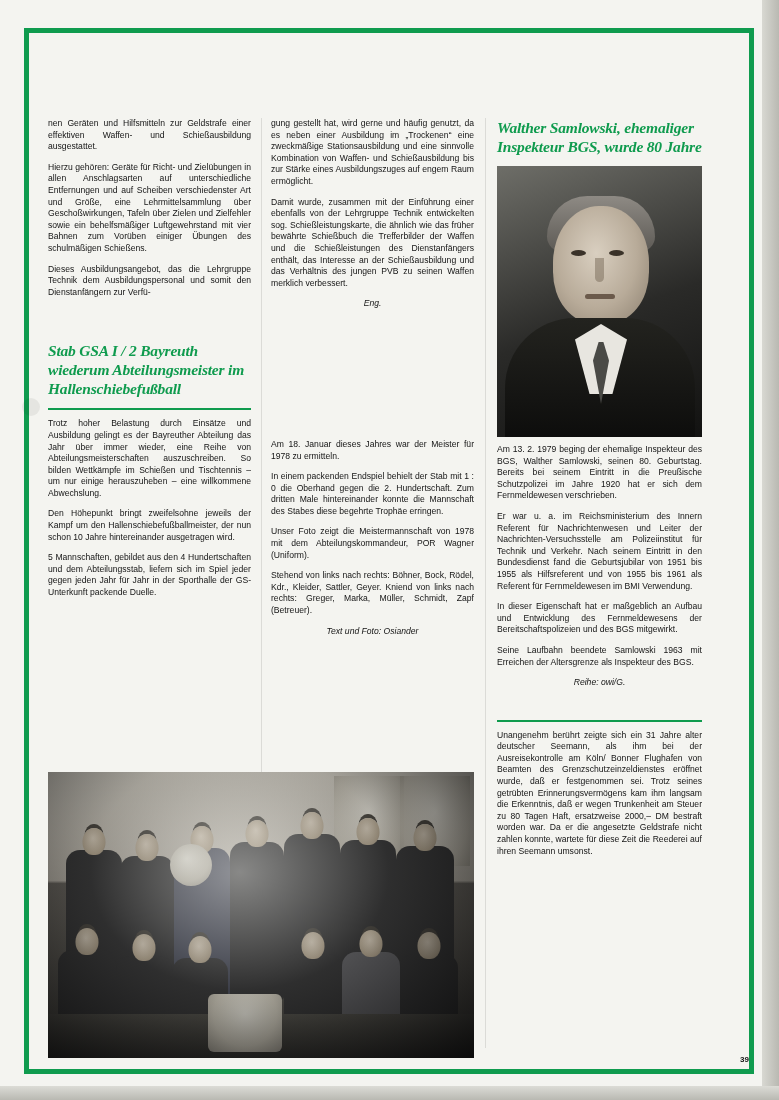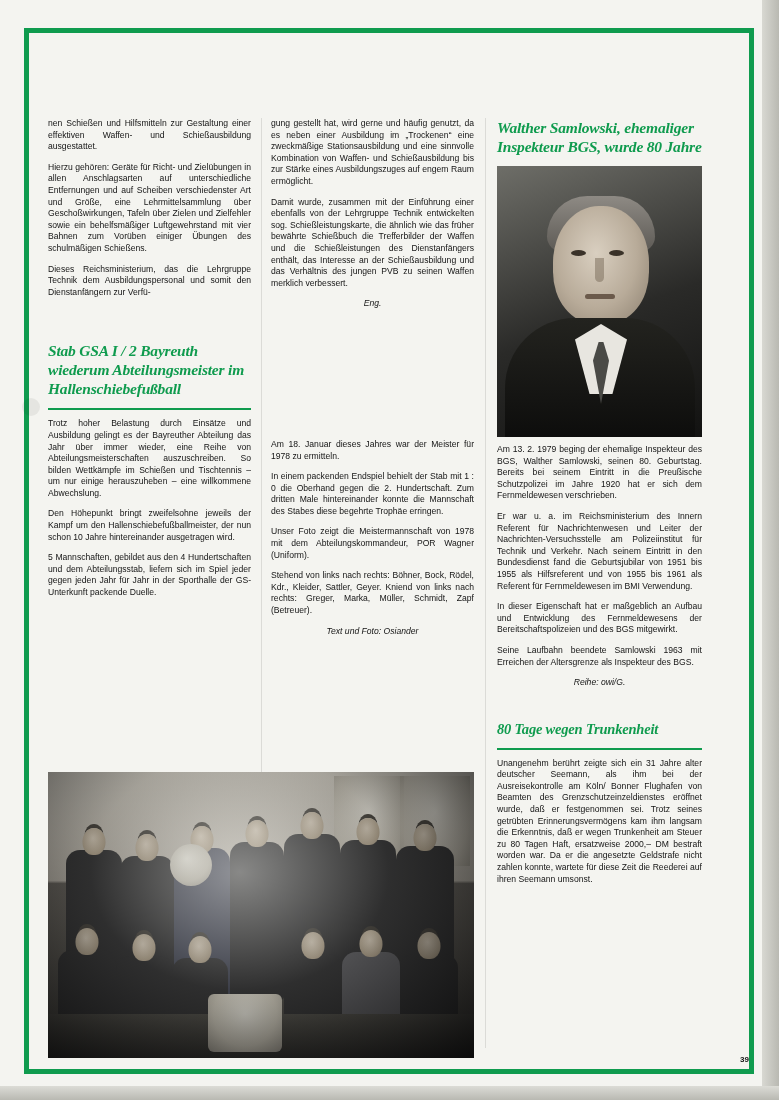--- a/index.html
+++ b/index.html
@@ -276,23 +276,23 @@
   <div class="frame-bottom"></div>
 
   <div class="corner-mark"></div>
 
   <div class="content">
 
     <div class="vrule" style="left:213px;"></div>
     <div class="vrule" style="left:437px;"></div>
 
     <div class="col" id="col1">
-      <p>nen Schießen und Hilfsmitteln zur Gestaltung einer effektiven Waffen- und Schießausbildung ausgestattet.</p>
+      <p>nen Geräten und Hilfsmitteln zur Geldstrafe einer effektiven Waffen- und Schießausbildung ausgestattet.</p>
       <p>Hierzu gehören: Geräte für Richt- und Zielübungen in allen Anschlagsarten auf unterschiedliche Entfernungen und auf Scheiben verschiedenster Art und Größe, eine Lehrmittelsammlung über Geschoßwirkungen, Tafeln über Zielen und Zielfehler sowie ein behelfsmäßiger Luftgewehrstand mit vier Bahnen zum Vorüben einiger Übungen des schulmäßigen Schießens.</p>
-      <p>Dieses Reichsministerium, das die Lehrgruppe Technik dem Ausbildungspersonal und somit den Dienstanfängern zur Verfü-</p>
+      <p>Dieses Ausbildungsangebot, das die Lehrgruppe Technik dem Ausbildungspersonal und somit den Dienstanfängern zur Verfü-</p>
 
       <div style="height:34px"></div>
 
       <h2 class="head">Stab GSA I / 2 Bayreuth wiederum Abteilungsmeister im Hallenschiebefußball</h2>
       <div class="rule-green"></div>
 
       <p>Trotz hoher Belastung durch Einsätze und Ausbildung gelingt es der Bayreuther Abteilung das Jahr über immer wieder, eine Reihe von Abteilungsmeisterschaften auszuschreiben. So bilden Wettkämpfe im Schießen und Tischtennis – um nur einige herauszuheben – eine willkommene Abwechslung.</p>
       <p>Den Höhepunkt bringt zweifelsohne jeweils der Kampf um den Hallenschiebefußballmeister, der nun schon 10 Jahre hintereinander ausgetragen wird.</p>
       <p>5 Mannschaften, gebildet aus den 4 Hundertschaften und dem Abteilungsstab, liefern sich im Spiel jeder gegen jeden Jahr für Jahr in der Sporthalle der GS-Unterkunft packende Duelle.</p>
     </div>
@@ -328,21 +328,20 @@
       </div>
 
       <p>Am 13. 2. 1979 beging der ehemalige Inspekteur des BGS, Walther Samlowski, seinen 80. Geburtstag. Bereits bei seinem Eintritt in die Preußische Schutzpolizei im Jahre 1920 hat er sich dem Fernmeldewesen verschrieben.</p>
       <p>Er war u. a. im Reichsministerium des Innern Referent für Nachrichtenwesen und Leiter der Nachrichten-Versuchsstelle am Polizeiinstitut für Technik und Verkehr. Nach seinem Eintritt in den Bundesdienst fand die Geburtsjubilar von 1951 bis 1955 als Hilfsreferent und von 1955 bis 1961 als Referent für Fernmeldewesen im BMI Verwendung.</p>
       <p>In dieser Eigenschaft hat er maßgeblich an Aufbau und Entwicklung des Fernmeldewesens der Bereitschaftspolizeien und des BGS mitgewirkt.</p>
       <p>Seine Laufbahn beendete Samlowski 1963 mit Erreichen der Altersgrenze als Inspekteur des BGS.</p>
       <p class="sig">Reihe: owi/G.</p>
 
       <div style="height:22px"></div>
 
-      <h2 class="head small">80 Tage wegen Trunkenheit</h2>
       <div class="rule-green"></div>
 
       <p>Unangenehm berührt zeigte sich ein 31 Jahre alter deutscher Seemann, als ihm bei der Ausreisekontrolle am Köln/ Bonner Flughafen von Beamten des Grenzschutzeinzeldienstes eröffnet wurde, daß er festgenommen sei. Trotz seines getrübten Erinnerungsvermögens kam ihm langsam die Erkenntnis, daß er wegen Trunkenheit am Steuer zu 80 Tagen Haft, ersatzweise 2000,– DM bestraft worden war. Da er die angesetzte Geldstrafe nicht zahlen konnte, wartete für diese Zeit die Reederei auf ihren Seemann umsonst.</p>
     </div>
 
     <div class="photo" id="groupphoto">
       <div class="wall"></div>
       <div class="flagA"></div>
       <div class="flagB"></div>
 

